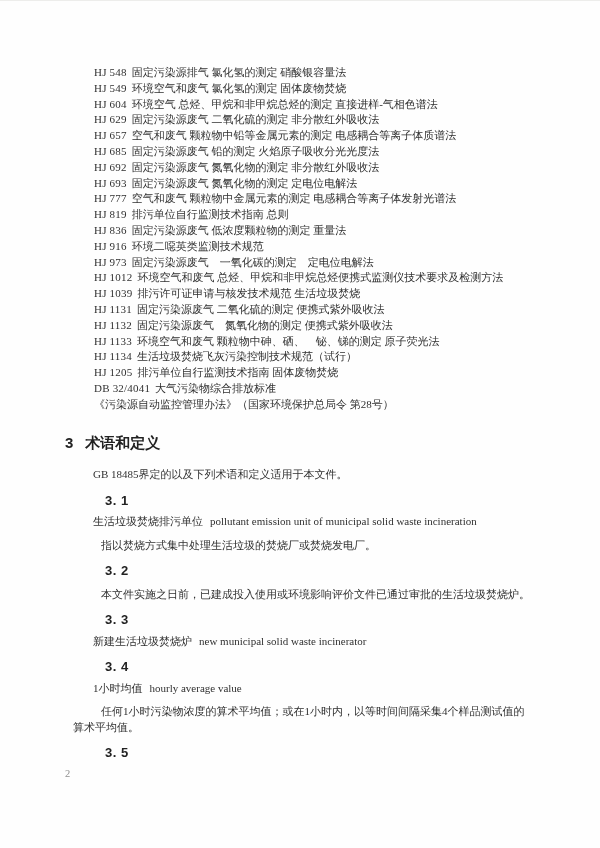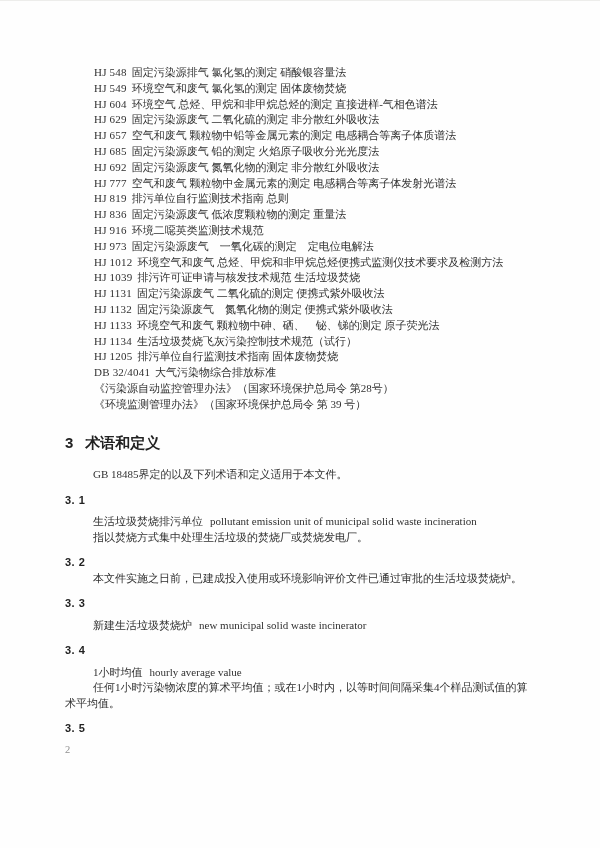--- a/index.html
+++ b/index.html
@@ -41,34 +41,35 @@
   .sec-num { margin-right: 12px; }
   .intro {
     margin: 17px 0 0 0;
     padding-left: 28px;
     line-height: 15.5px;
   }
   .term-num {
     margin-top: 10px;
     font-family: "Liberation Sans", "DejaVu Sans", sans-serif;
     font-weight: bold;
-    font-size: 11px;
+    font-size: 13px;
     color: #222222;
     line-height: 15.5px;
     letter-spacing: 0.5px;
+    margin-left: 40px;
   }
   .term-line {
     margin-top: 6px;
     padding-left: 28px;
     line-height: 15.5px;
     white-space: nowrap;
   }
   .term-en { margin-left: 7px; }
   .def {
-    margin: 0;
+    margin: 8px;
     text-indent: 28px;
     line-height: 15.5px;
   }
   .page-num {
     margin-top: 5px;
     color: #8f8f8f;
     font-size: 10.5px;
     line-height: 15px;
   }
 </style>
@@ -77,35 +78,35 @@
 
 <div class="page">
   <div class="ref-list">
       <div class="ref-line"><span class="ref-code">HJ 548</span><span class="ref-title">固定污染源排气 氯化氢的测定 硝酸银容量法</span></div>
       <div class="ref-line"><span class="ref-code">HJ 549</span><span class="ref-title">环境空气和废气 氯化氢的测定 固体废物焚烧</span></div>
       <div class="ref-line"><span class="ref-code">HJ 604</span><span class="ref-title">环境空气 总烃、甲烷和非甲烷总烃的测定 直接进样-气相色谱法</span></div>
       <div class="ref-line"><span class="ref-code">HJ 629</span><span class="ref-title">固定污染源废气 二氧化硫的测定 非分散红外吸收法</span></div>
       <div class="ref-line"><span class="ref-code">HJ 657</span><span class="ref-title">空气和废气 颗粒物中铅等金属元素的测定 电感耦合等离子体质谱法</span></div>
       <div class="ref-line"><span class="ref-code">HJ 685</span><span class="ref-title">固定污染源废气 铅的测定 火焰原子吸收分光光度法</span></div>
       <div class="ref-line"><span class="ref-code">HJ 692</span><span class="ref-title">固定污染源废气 氮氧化物的测定 非分散红外吸收法</span></div>
+      <div class="ref-line"><span class="ref-code">HJ 693</span><span class="ref-title">固定污染源废气 氮氧化物的测定 定电位电解法</span></div>
       <div class="ref-line"><span class="ref-code">HJ 777</span><span class="ref-title">空气和废气 颗粒物中金属元素的测定 电感耦合等离子体发射光谱法</span></div>
       <div class="ref-line"><span class="ref-code">HJ 819</span><span class="ref-title">排污单位自行监测技术指南 总则</span></div>
       <div class="ref-line"><span class="ref-code">HJ 836</span><span class="ref-title">固定污染源废气 低浓度颗粒物的测定 重量法</span></div>
       <div class="ref-line"><span class="ref-code">HJ 916</span><span class="ref-title">环境二噁英类监测技术规范</span></div>
       <div class="ref-line"><span class="ref-code">HJ 973</span><span class="ref-title">固定污染源废气　一氧化碳的测定　定电位电解法</span></div>
       <div class="ref-line"><span class="ref-code">HJ 1012</span><span class="ref-title">环境空气和废气 总烃、甲烷和非甲烷总烃便携式监测仪技术要求及检测方法</span></div>
       <div class="ref-line"><span class="ref-code">HJ 1039</span><span class="ref-title">排污许可证申请与核发技术规范 生活垃圾焚烧</span></div>
       <div class="ref-line"><span class="ref-code">HJ 1131</span><span class="ref-title">固定污染源废气 二氧化硫的测定 便携式紫外吸收法</span></div>
       <div class="ref-line"><span class="ref-code">HJ 1132</span><span class="ref-title">固定污染源废气　氮氧化物的测定 便携式紫外吸收法</span></div>
       <div class="ref-line"><span class="ref-code">HJ 1133</span><span class="ref-title">环境空气和废气 颗粒物中砷、硒、　铋、锑的测定 原子荧光法</span></div>
       <div class="ref-line"><span class="ref-code">HJ 1134</span><span class="ref-title">生活垃圾焚烧飞灰污染控制技术规范（试行）</span></div>
       <div class="ref-line"><span class="ref-code">HJ 1205</span><span class="ref-title">排污单位自行监测技术指南 固体废物焚烧</span></div>
       <div class="ref-line"><span class="ref-code">DB 32/4041</span><span class="ref-title">大气污染物综合排放标准</span></div>
       <div class="ref-line"><span class="ref-title">《污染源自动监控管理办法》（国家环境保护总局令 第28号）</span></div>
-      <div class="ref-line"><span class="ref-title">《环境监测管理办法》（国家环境保护总局令 第 39 号）</span></div>
     </div>
 
   <div class="sec-heading">
     <span class="sec-num">3</span><span>术语和定义</span>
   </div>
 
   <p class="intro">GB 18485界定的以及下列术语和定义适用于本文件。</p>
 
   <div>
       <div class="term-num">3. 1</div>

